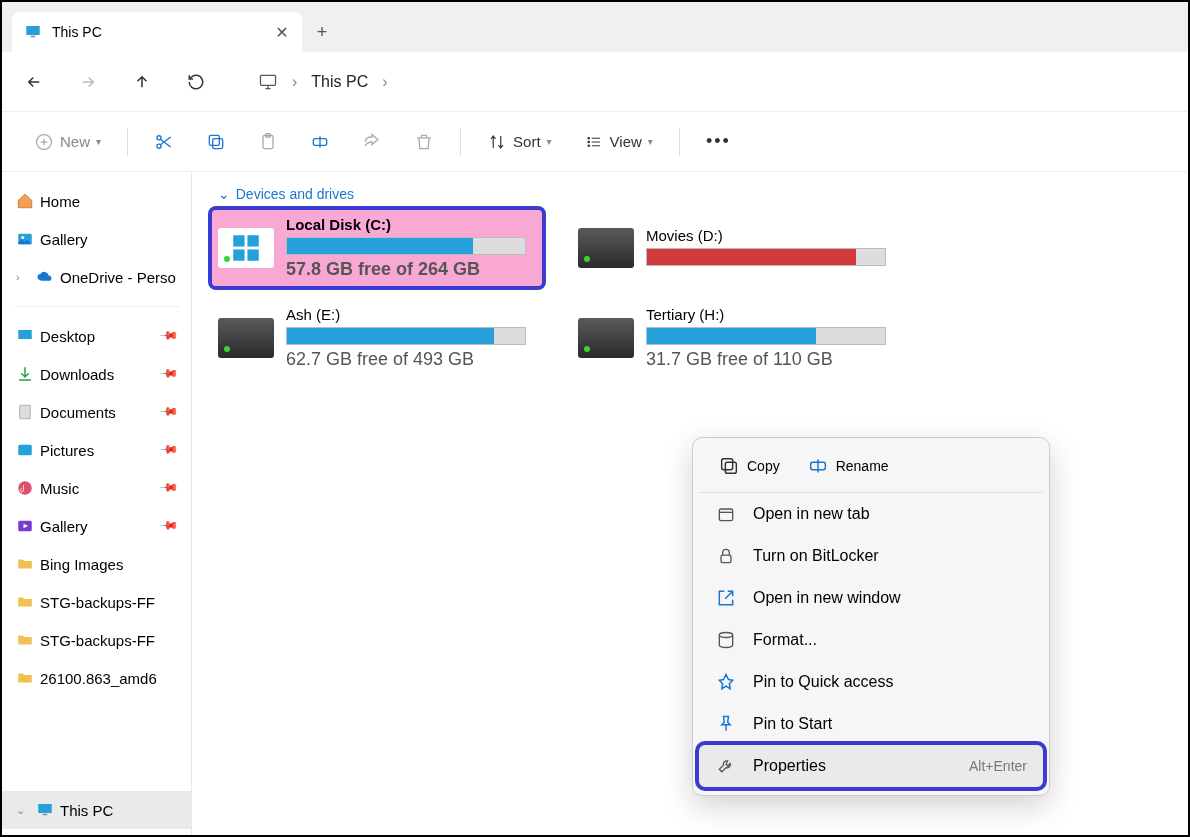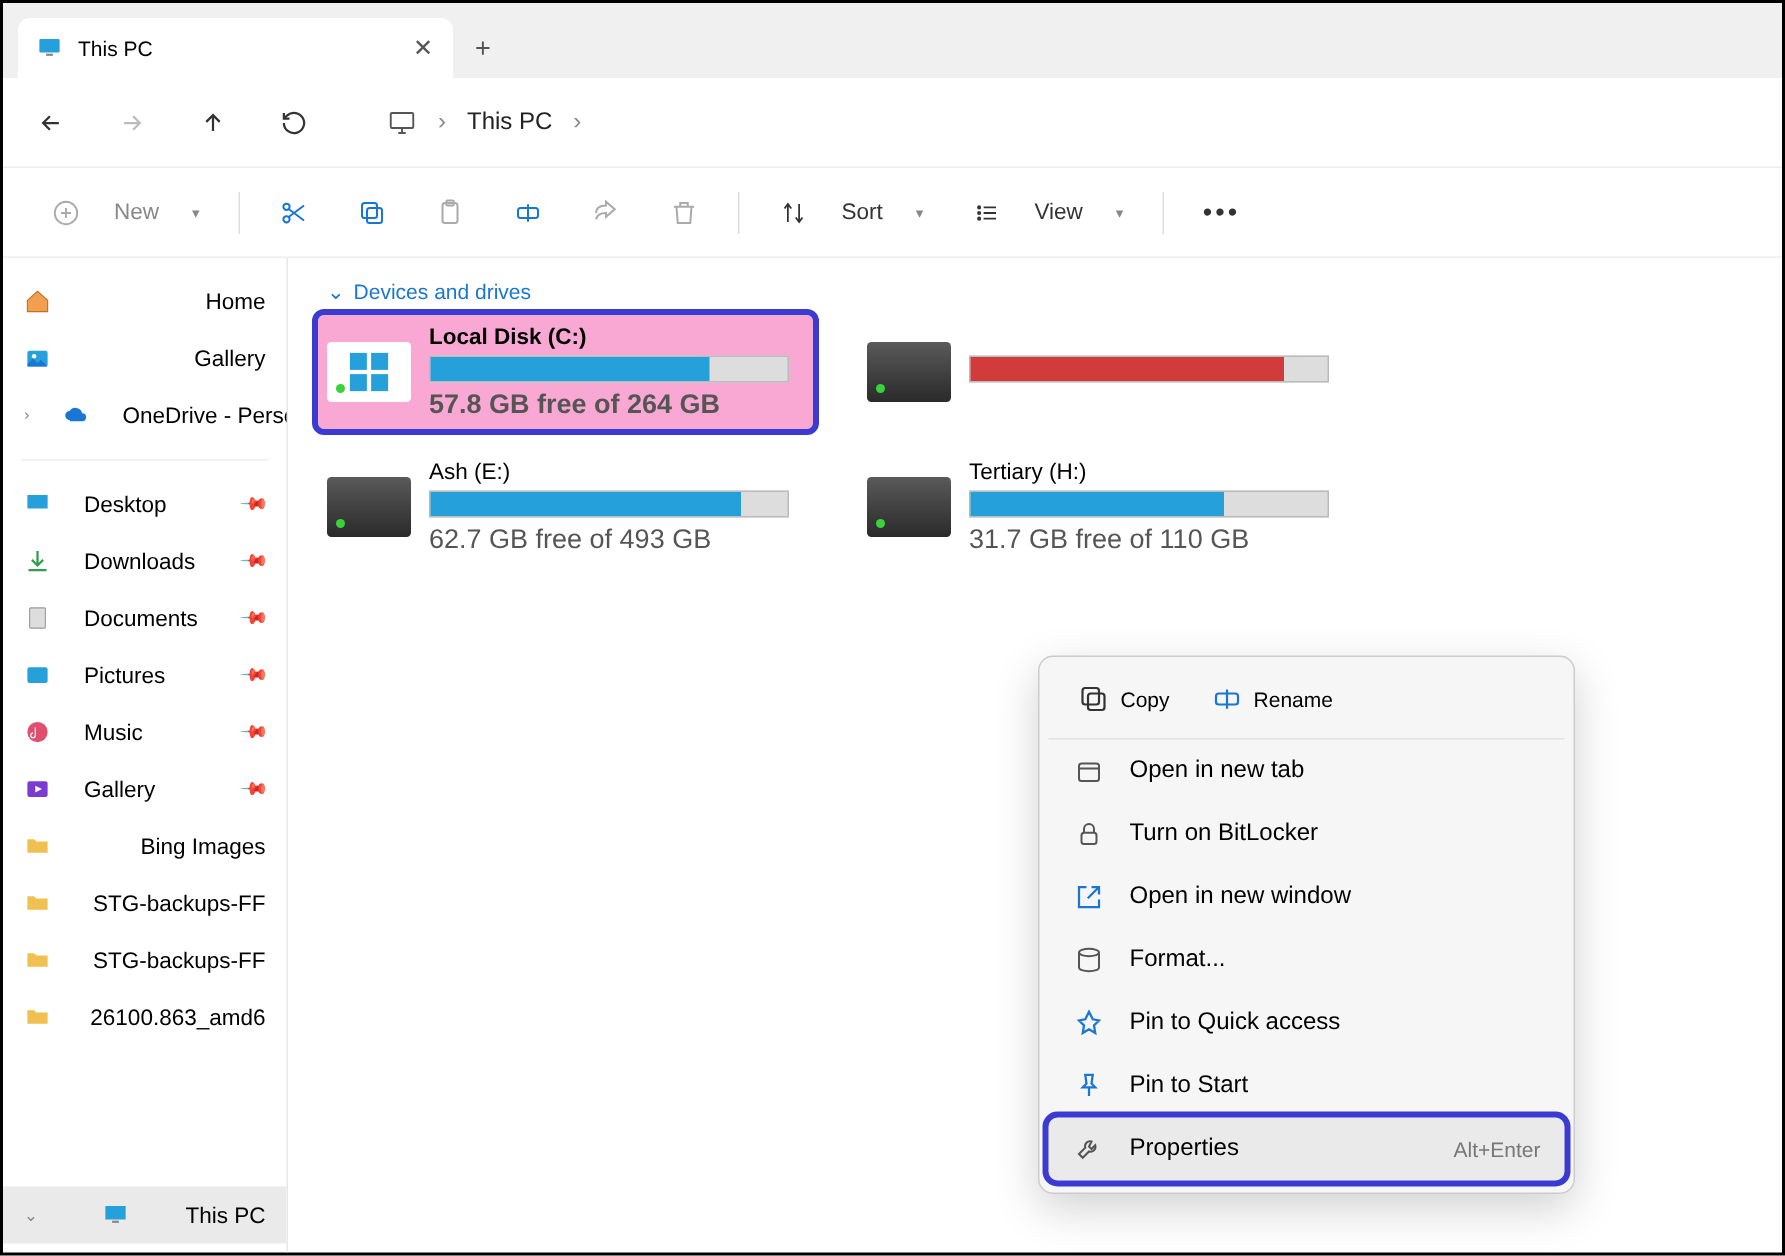--- a/index.html
+++ b/index.html
@@ -16,31 +16,31 @@
 
 .nav-bar { height: 60px; display: flex; align-items: center; padding: 0 20px; gap: 30px; border-bottom: 1px solid #eee; }
 .nav-btn { width: 24px; height: 24px; display: flex; align-items: center; justify-content: center; color: #333; cursor: pointer; }
 .nav-btn.disabled { color: #bbb; }
 .breadcrumb { display: flex; align-items: center; gap: 14px; margin-left: 20px; }
 .breadcrumb-seg { font-size: 16px; color: #222; }
 .breadcrumb-sep { color: #888; }
 
 
 .toolbar { height: 60px; display: flex; align-items: center; padding: 0 20px; gap: 8px; border-bottom: 1px solid #eee; }
-.tool-btn { height: 36px; padding: 0 12px; display: flex; align-items: center; gap: 22px; border-radius: 6px; color: #888; font-size: 15px; }
+.tool-btn { height: 36px; padding: 0 12px; display: flex; align-items: center; gap: 6px; border-radius: 6px; color: #888; font-size: 15px; }
 .tool-btn.enabled { color: #333; }
 .tool-btn.accent { color: #1976d2; }
 .tool-sep { width: 1px; height: 28px; background: #ddd; margin: 0 6px; }
 .chev-down { font-size: 10px; color: #888; }
 .tool-icon { width: 20px; height: 20px; display: inline-flex; align-items: center; justify-content: center; }
 
 
 .main { display: flex; height: calc(837px - 50px - 60px - 60px - 4px); }
 .sidebar { width: 190px; border-right: 1px solid #e8e8e8; padding: 10px 0; overflow: hidden; position: relative; }
-.side-item { height: 38px; display: flex; align-items: center; padding: 0 14px; gap: 22px; font-size: 15px; cursor: pointer; white-space: nowrap; justify-content: space-between; }
+.side-item { height: 38px; display: flex; align-items: center; padding: 0 14px; gap: 6px; font-size: 15px; cursor: pointer; white-space: nowrap; }
 .side-item.selected { background: #eaeaea; }
 .side-item .pin { margin-left: auto; color: #888; font-size: 12px; transform: rotate(45deg); }
 .side-item .expand { width: 14px; color: #888; font-size: 11px; }
 .side-sep { height: 1px; background: #eee; margin: 10px 12px; }
 .sidebar-bottom { position: absolute; bottom: 6px; left: 0; right: 0; }
 
 .content { flex: 1; padding: 14px 20px; position: relative; }
 .section-header { color: #1976d2; font-size: 14px; display: flex; align-items: center; gap: 6px; margin-bottom: 8px; margin-left: 6px; }
 
 .drives { display: flex; flex-wrap: wrap; gap: 14px 30px; }
@@ -359,20 +359,21 @@
             <div class="drive-name">Local Disk (C:)</div>
             <div class="drive-bar">
               <div class="drive-bar-fill " style="width:78%"></div>
             </div>
             <div class="drive-free">57.8 GB free of 264 GB</div>
           </div>
         </div>
         <div class="drive">
           <div class="drive-icon"></div>
           <div class="drive-info">
+            <div class="drive-name">Movies (D:)</div>
             <div class="drive-bar">
               <div class="drive-bar-fill red" style="width:88%"></div>
             </div>
           </div>
         </div>
         <div class="drive">
           <div class="drive-icon"></div>
           <div class="drive-info">
             <div class="drive-name">Ash (E:)</div>
             <div class="drive-bar">

